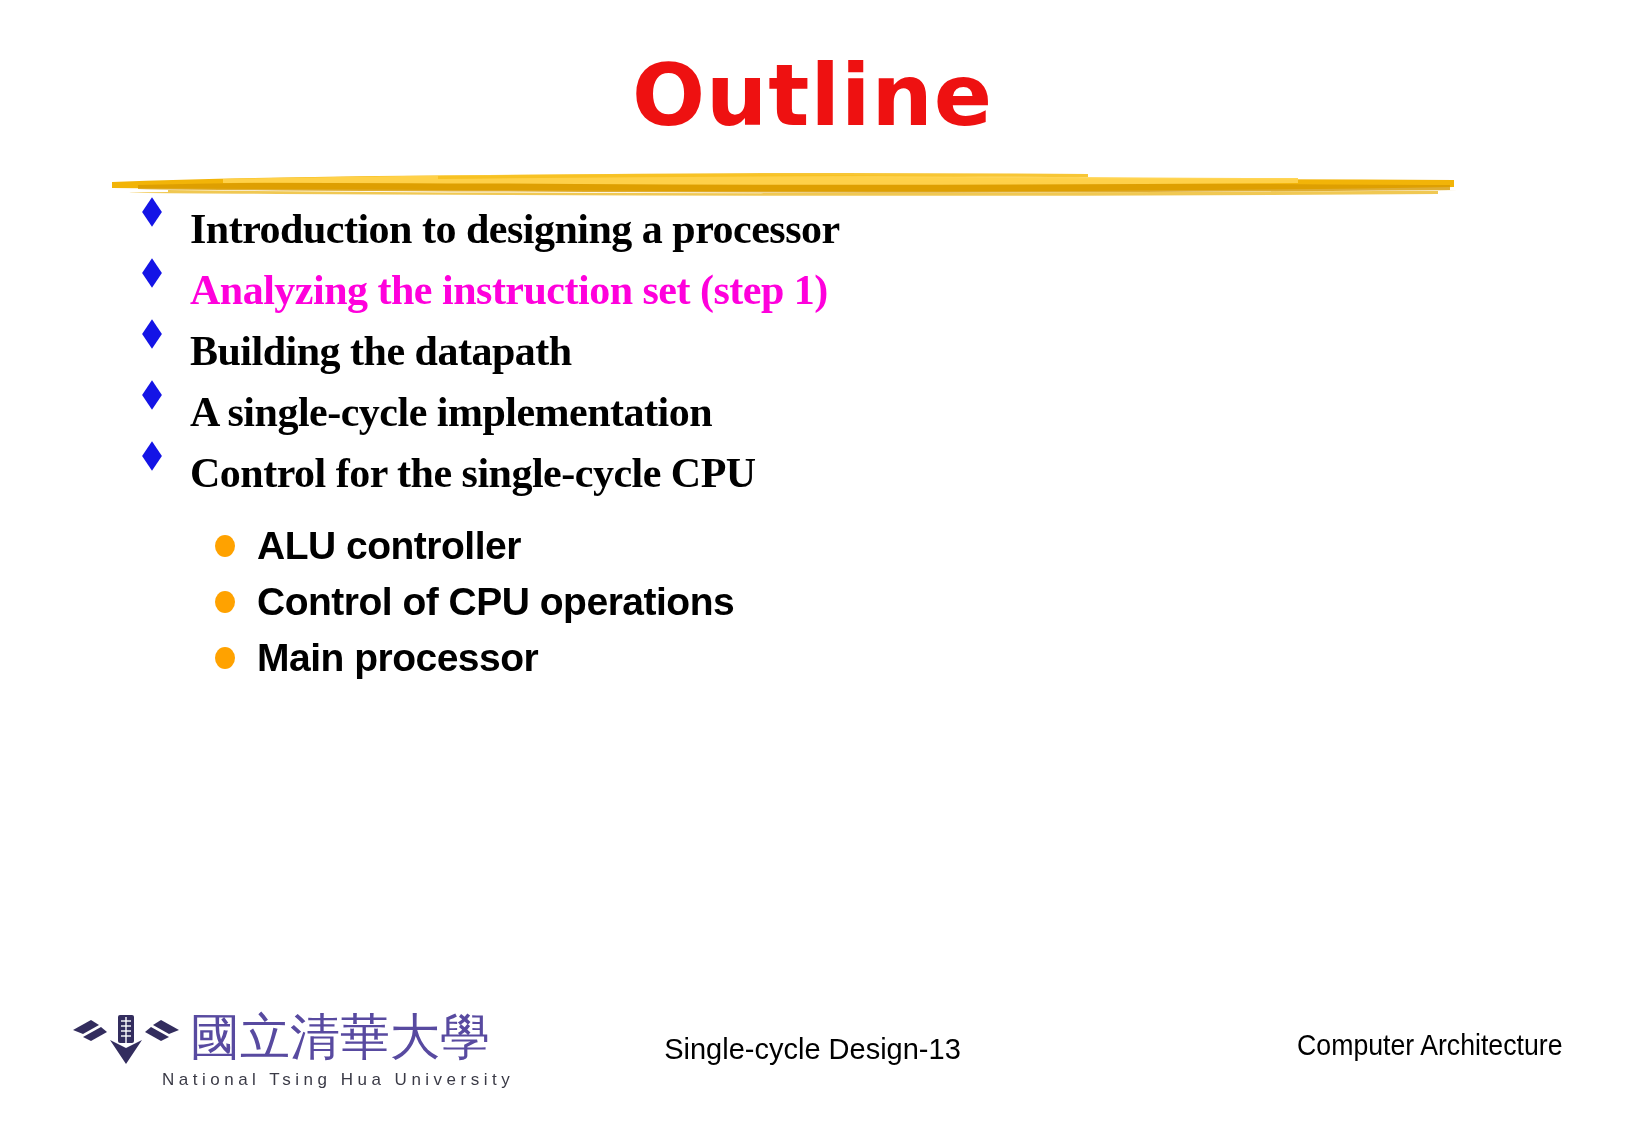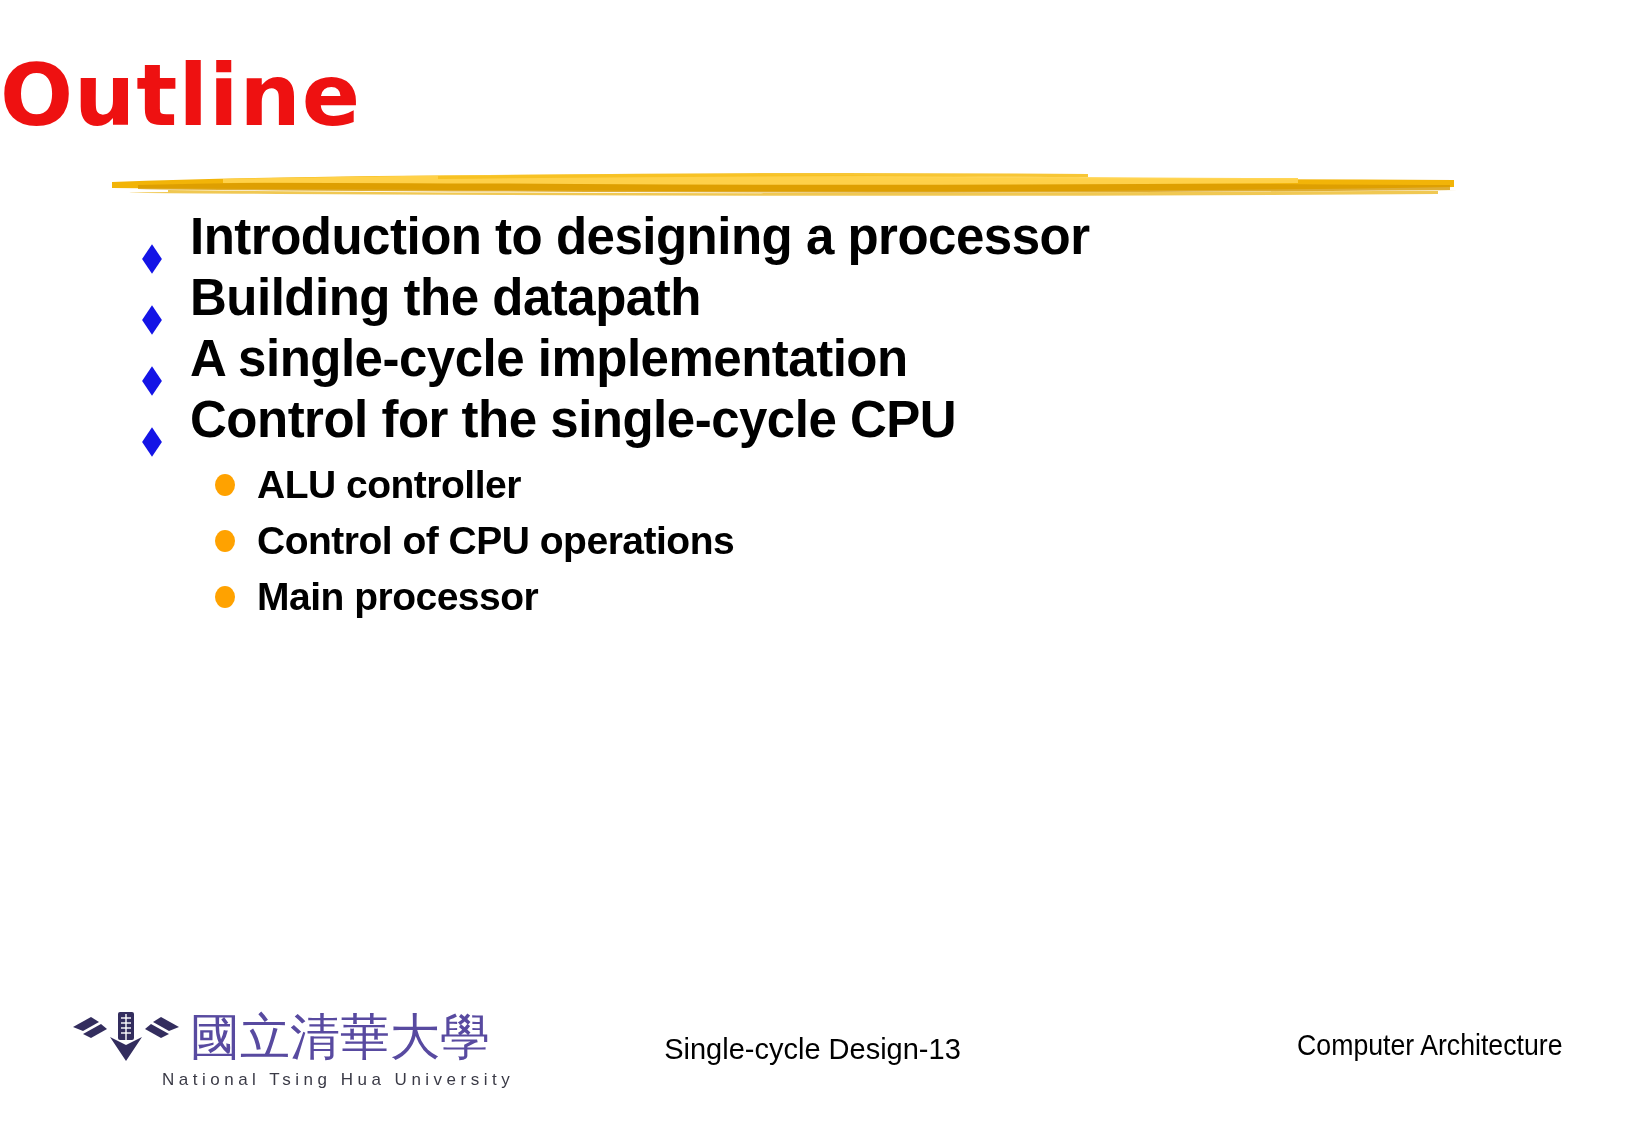--- a/index.html
+++ b/index.html
@@ -9,21 +9,21 @@
     background: #ffffff;
     font-family: "Liberation Sans", sans-serif;
     overflow: hidden;
   }
 
   
   .title {
     position: absolute;
     top: 48px; left: 0; right: 0;
     margin: 0;
-    text-align: left;
+    text-align: center;
     font-family: "DejaVu Sans", sans-serif;
     font-size: 86px;
     line-height: 1.1;
     font-weight: bold;
     color: #ee1111;
     letter-spacing: 1px;
   }
 
   
   .divider {
@@ -33,27 +33,28 @@
   }
 
   
   .outline {
     position: absolute;
     left: 142px; top: 205px;
     width: 1300px;
   }
   .l1-item {
     display: flex;
-    align-items: flex-end;
+    align-items: flex-start;
     height: 61px;
-    font-size: 51px;
+    font-size: 42px;
     font-weight: bold;
     color: #000000;
     letter-spacing: -0.5px;
     white-space: nowrap;
+    font-family: Liberation Serif, serif;
   }
   .diamond {
     flex: 0 0 auto;
     width: 14px; height: 14px;
     background: #1414e6;
     transform: scaleY(1.5) rotate(45deg);
     margin: 0 31px 0 3px;
   }
   .item-highlight .l1-label { color: #ff00dc; }
 
@@ -76,21 +77,21 @@
     background: #ffa200;
     margin-right: 22px;
   }
 
   
   .footer-logo {
     position: absolute;
     left: 70px; top: 1010px;
     width: 420px;
   }
-  .logo-row { display: flex; align-items: flex-start; }
+  .logo-row { display: flex; align-items: flex-end; }
   .logo-emblem { width: 112px; height: 52px; flex: 0 0 auto; }
   .logo-chinese {
     font-family: "Liberation Serif", serif;
     font-size: 50px;
     line-height: 1.1;
     color: #584aa0;
     margin-left: 8px;
     white-space: nowrap;
   }
   .logo-english {
@@ -134,20 +135,24 @@
     <path d="M60 27 Q 500 32, 1050 29 T 1330 28 L 1330 31 Q 900 34, 400 32 T 60 29 Z" fill="#eab10a" opacity="0.7"></path>
   </svg>
 
   <div class="outline">
 
     <div class="l1-item">
       <span class="diamond"></span>
       <span class="l1-label">Introduction to designing a processor</span>
     </div>
 
+    <div class="l1-item item-highlight">
+      <span class="diamond"></span>
+      <span class="l1-label">Analyzing the instruction set (step 1)</span>
+    </div>
 
     <div class="l1-item">
       <span class="diamond"></span>
       <span class="l1-label">Building the datapath</span>
     </div>
 
     <div class="l1-item">
       <span class="diamond"></span>
       <span class="l1-label">A single-cycle implementation</span>
     </div>

